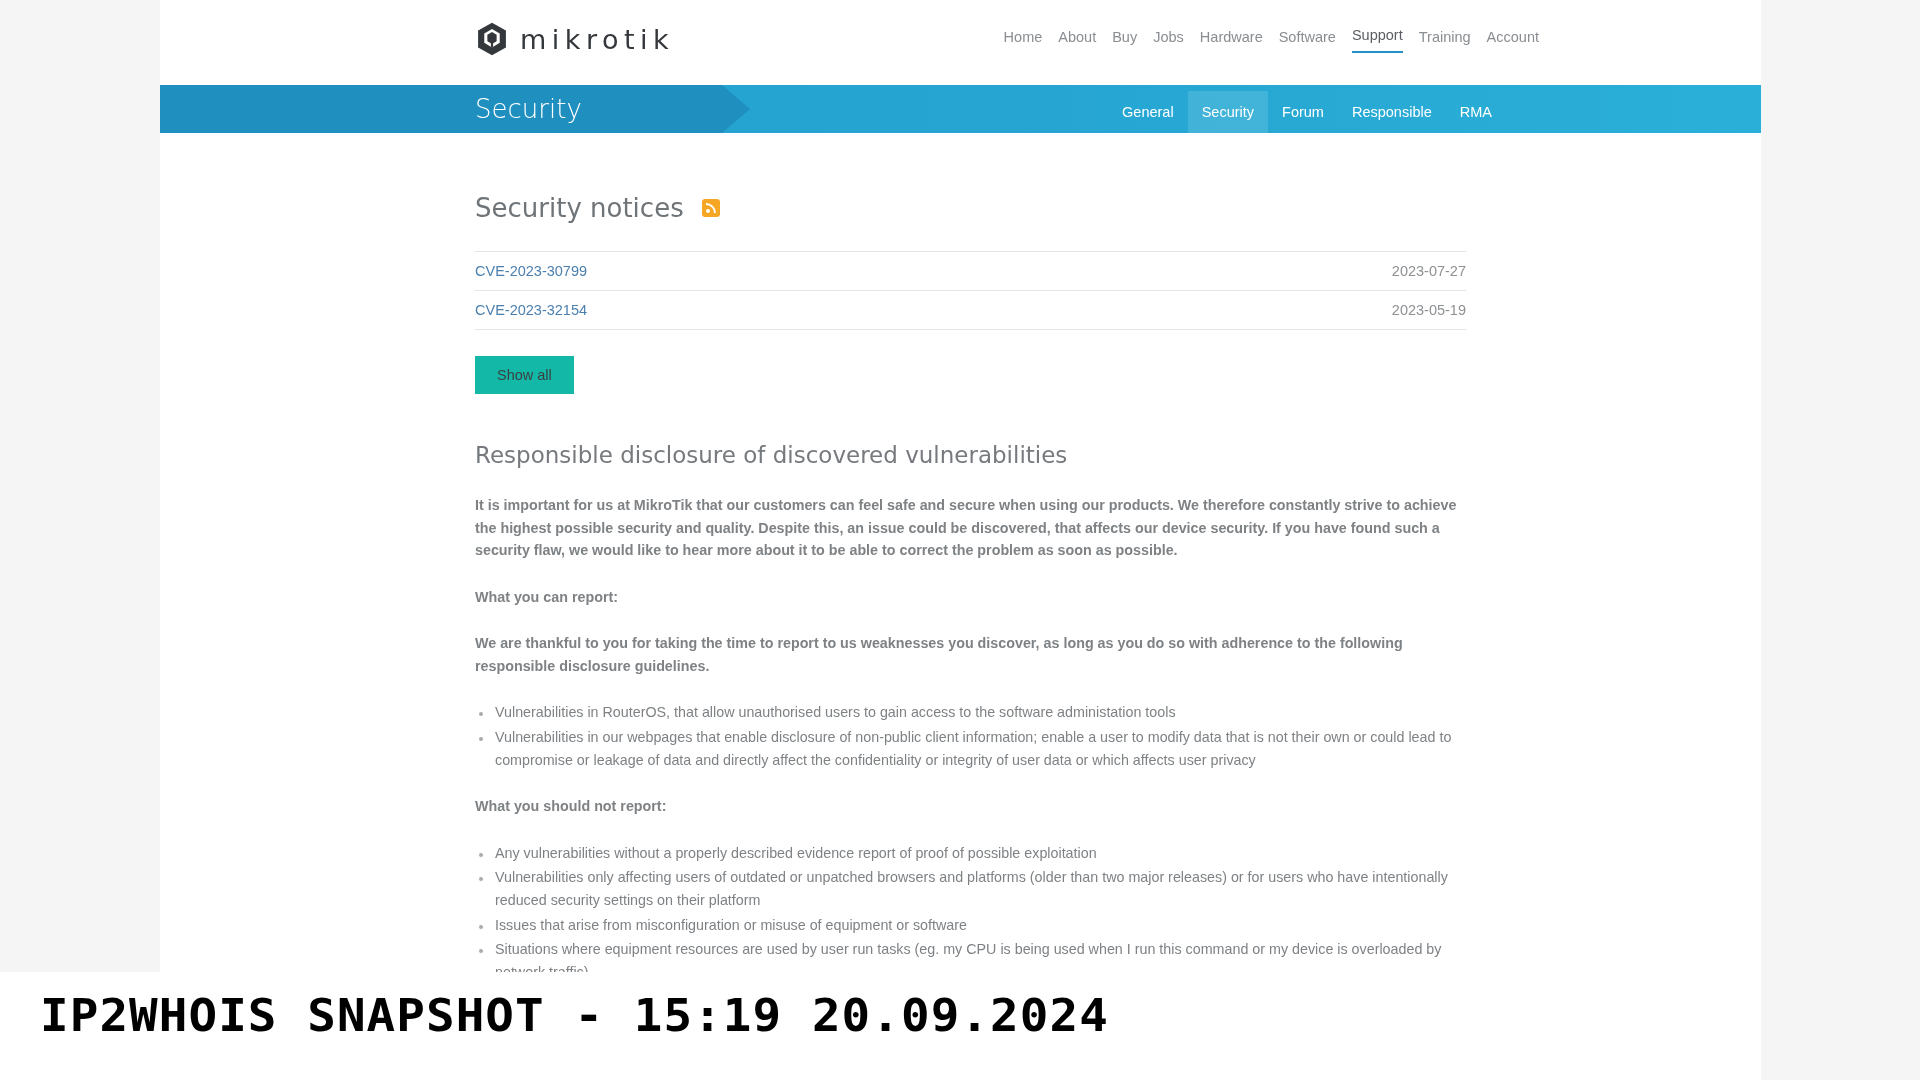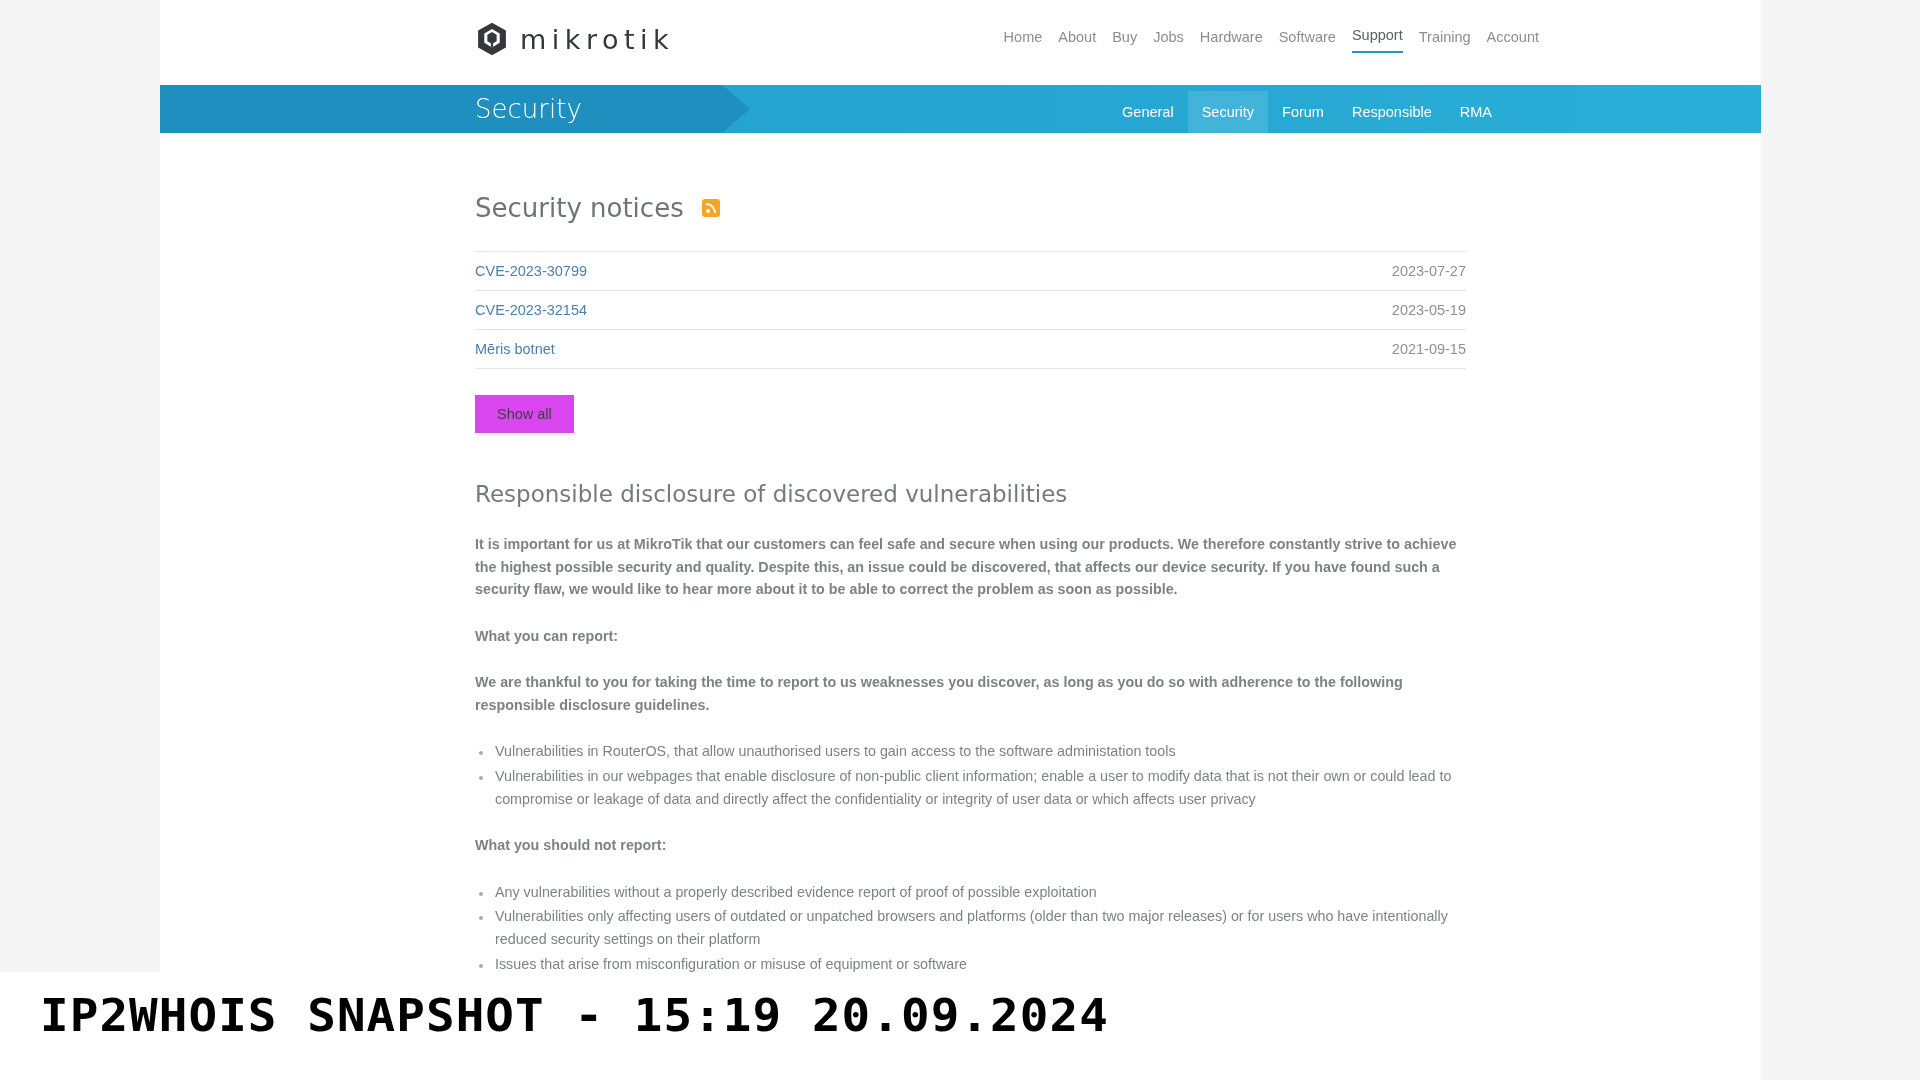--- a/index.html
+++ b/index.html
@@ -171,21 +171,21 @@
   table.notices td.name a {
     color: #4a7fae;
     text-decoration: none;
   }
   table.notices td.date {
     text-align: right;
     color: #8e9194;
   }
 
   .showall {
-    background: #d946ef;
+    background: #14b8a6;
     border: none;
     color: #3b3f42;
     font-size: 14.5px;
     padding: 11px 22px;
     cursor: pointer;
     font-family: "Liberation Sans", sans-serif;
     margin-bottom: 48px;
   }
 
   h2.section-title {
@@ -293,26 +293,20 @@
               <a href="#">CVE-2023-30799</a>
             </td>
             <td class="date">2023-07-27</td>
           </tr>
           <tr>
             <td class="name">
               <a href="#">CVE-2023-32154</a>
             </td>
             <td class="date">2023-05-19</td>
           </tr>
-          <tr>
-            <td class="name">
-              <a href="#">Mēris botnet</a>
-            </td>
-            <td class="date">2021-09-15</td>
-          </tr>
         </tbody>
       </table>
 
       <button class="showall">Show all</button>
 
       <h2 class="section-title">Responsible disclosure of discovered vulnerabilities</h2>
 
       <p class="body-text">It is important for us at MikroTik that our customers can feel safe and secure when using our products. We therefore constantly strive to achieve the highest possible security and quality. Despite this, an issue could be discovered, that affects our device security. If you have found such a security flaw, we would like to hear more about it to be able to correct the problem as soon as possible.</p>
       <p class="body-text">What you can report:</p>
       <p class="body-text">We are thankful to you for taking the time to report to us weaknesses you discover, as long as you do so with adherence to the following responsible disclosure guidelines.</p>

